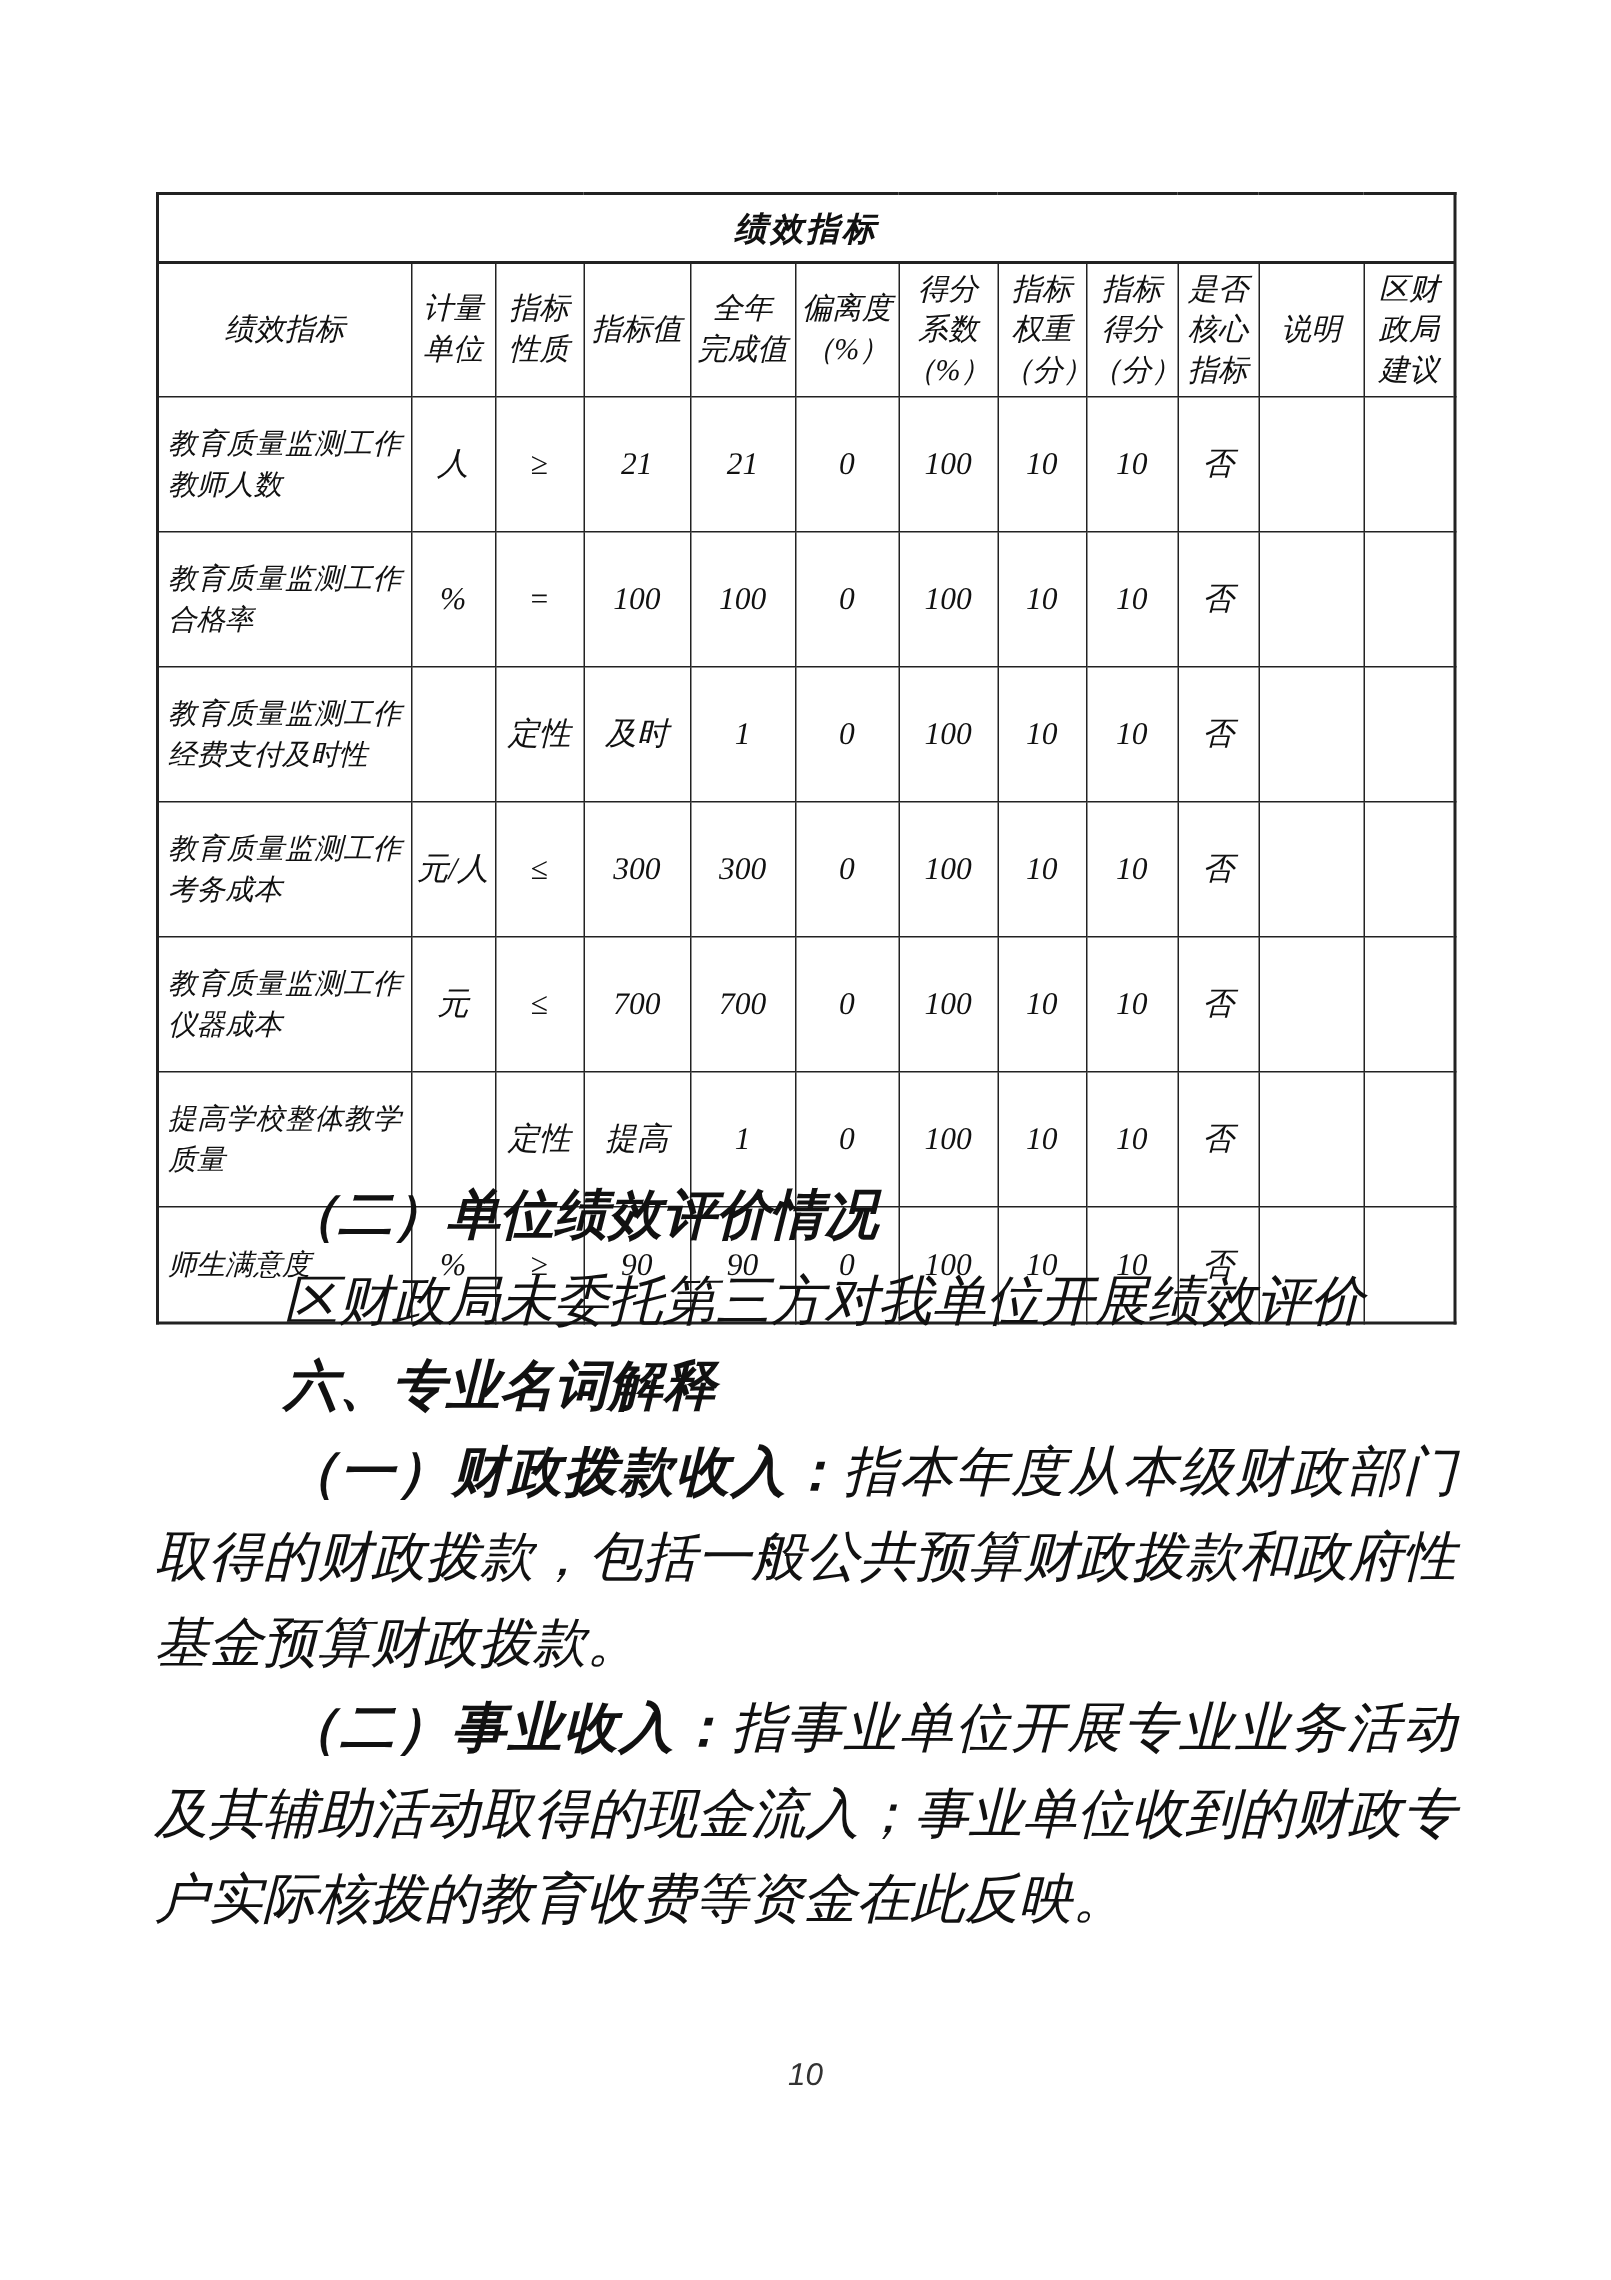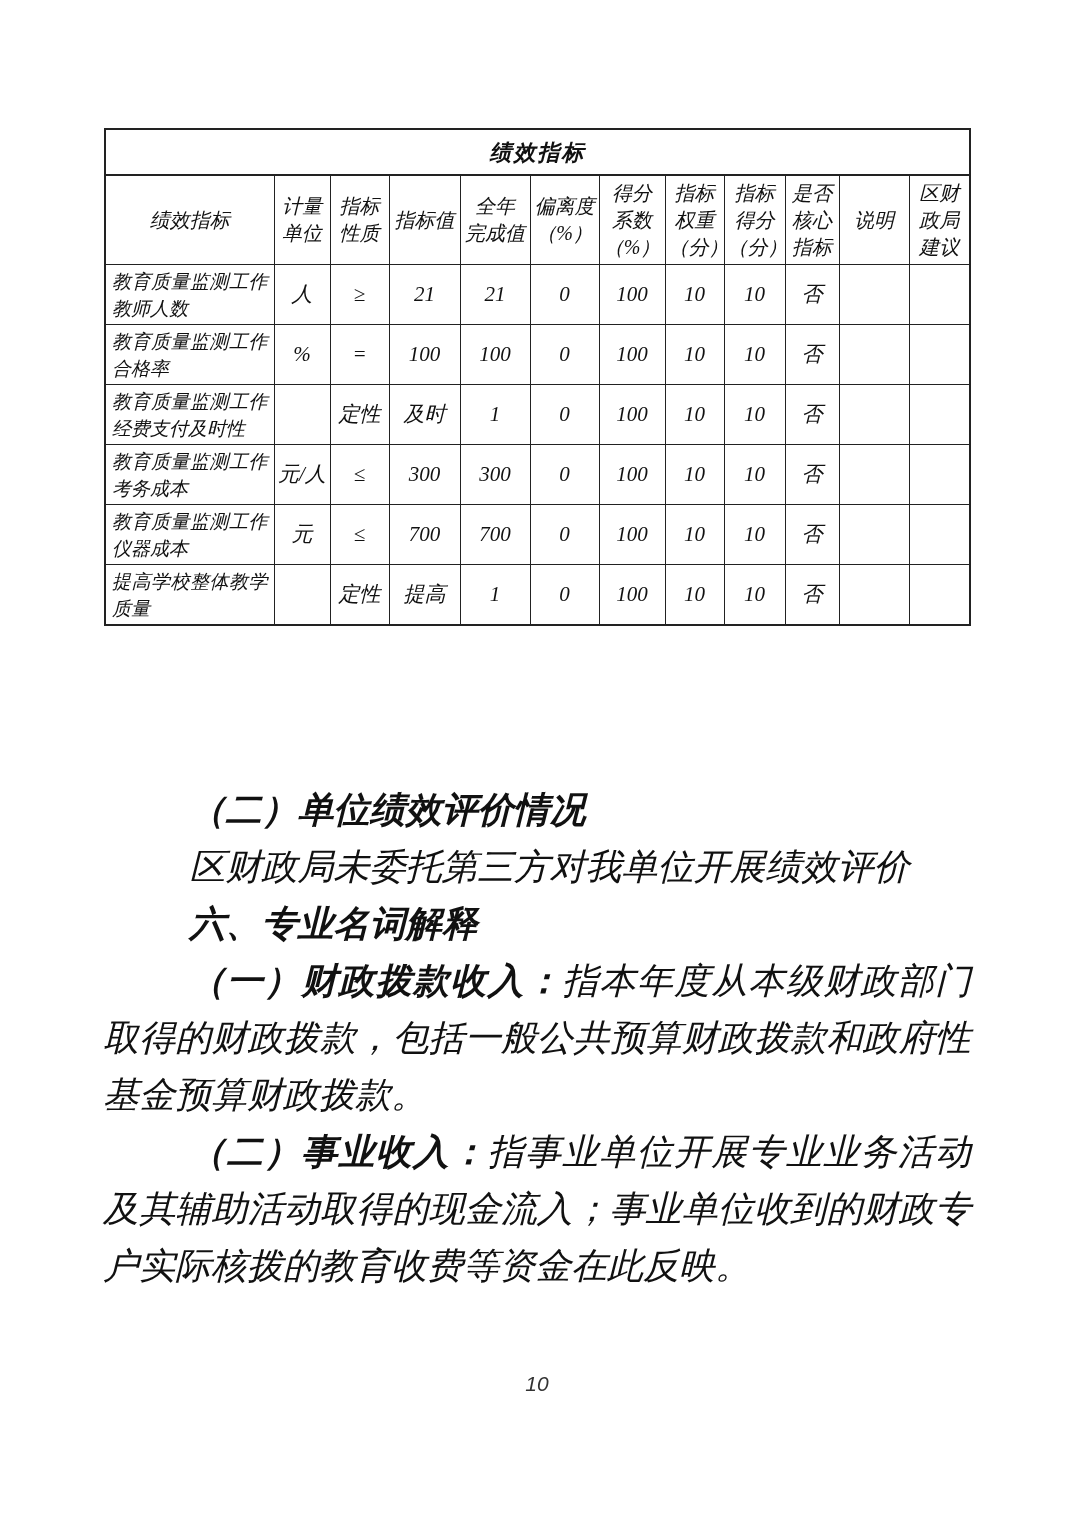--- a/index.html
+++ b/index.html
@@ -44,21 +44,21 @@
     height: 84px;
     font-size: 20px;
     line-height: 27px;
     white-space: pre-line;
   }
   .doc-table tr.data-row td { height: 55px; }
   .doc-table tr.data-row.short td { height: 42px; }
   .doc-table td.name-cell {
     text-align: justify;
     text-align-last: left;
-    padding: 2px 6px;
+    padding: 17px 6px;
     font-size: 19px;
     line-height: 27px;
   }
   .doc-table { border: 2px solid #222222; }
 
   
   .text-block {
     position: absolute;
     left: 103px;
     top: 782px;
@@ -220,20 +220,34 @@
           <td>提高</td>
           <td>1</td>
           <td>0</td>
           <td>100</td>
           <td>10</td>
           <td>10</td>
           <td>否</td>
           <td></td>
           <td></td>
         </tr>
+        <tr class="data-row short">
+          <td class="name-cell">师生满意度</td>
+          <td>%</td>
+          <td>≥</td>
+          <td>90</td>
+          <td>90</td>
+          <td>0</td>
+          <td>100</td>
+          <td>10</td>
+          <td>10</td>
+          <td>否</td>
+          <td></td>
+          <td></td>
+        </tr>
       </tbody>
   </table>
 
   <div class="text-block">
     <h2 class="hd">（二）单位绩效评价情况</h2>
     <p>区财政局未委托第三方对我单位开展绩效评价</p>
     <h2 class="hd">六、专业名词解释</h2>
     <p><span class="lead">（一）财政拨款收入：</span><span>指本年度从本级财政部门取得的财政拨款，包括一般公共预算财政拨款和政府性基金预算财政拨款。</span></p>
     <p><span class="lead">（二）事业收入：</span><span>指事业单位开展专业业务活动及其辅助活动取得的现金流入；事业单位收到的财政专户实际核拨的教育收费等资金在此反映。</span></p>
   </div>

